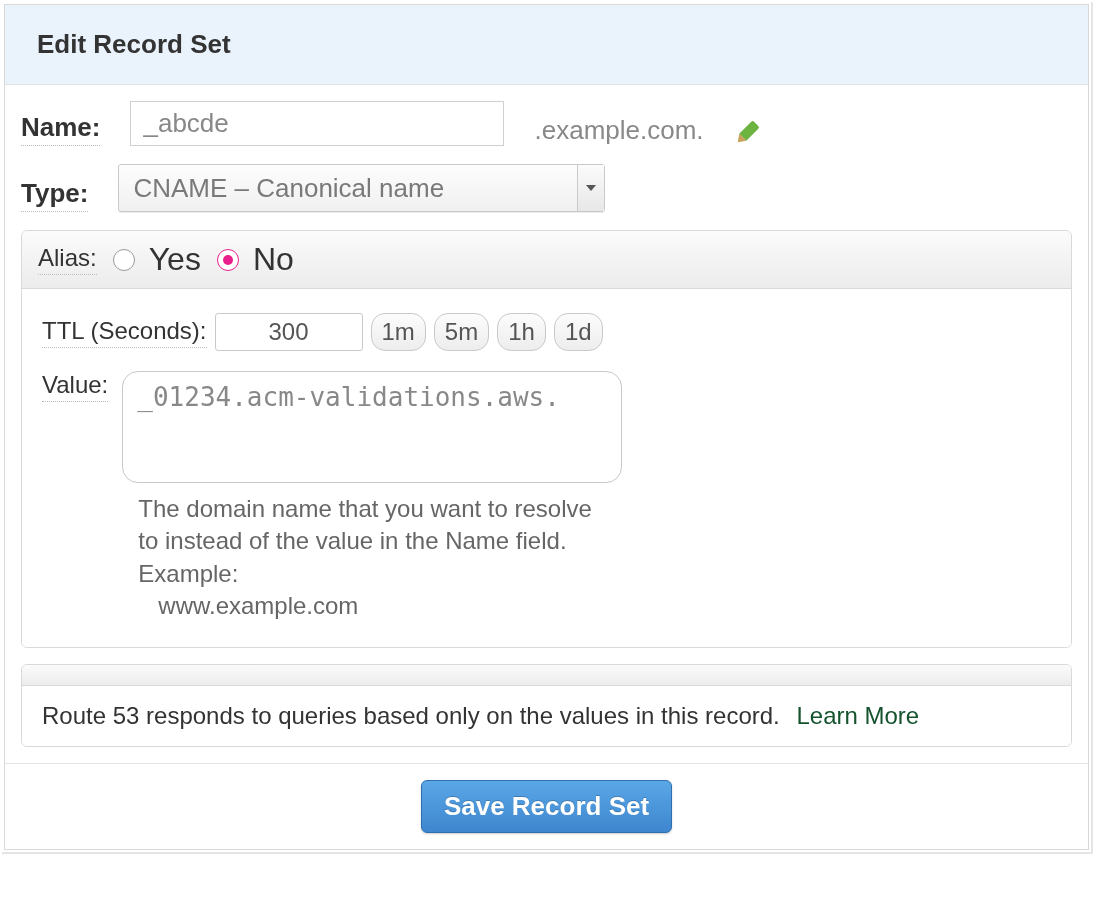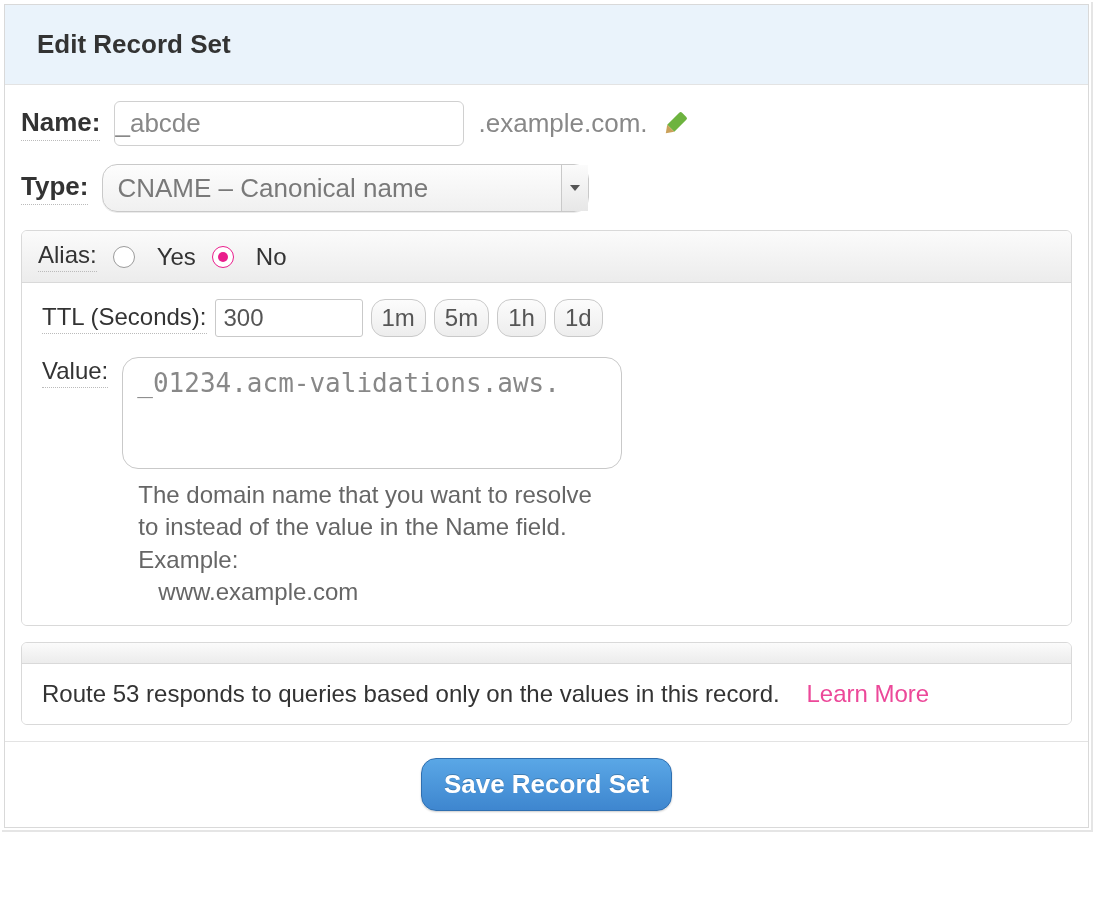--- a/index.html
+++ b/index.html
@@ -1,49 +1,49 @@
 <!DOCTYPE html>
 <html><head>
 <meta charset="utf-8">
 <style>
   html,body{margin:0;padding:0;font-family:Arial,Helvetica,sans-serif;color:#333;background:#fff}
   .outer{width:1085px;margin:2px;padding:2px;border-right:2px solid #e5e5e5;border-bottom:2px solid #e5e5e5}
   .panel{border:1px solid #d9d9d9;padding:0 0 16px 0}
   .panel-header{background:#eaf3fb;border-bottom:1px solid #e3e3e3;padding:8px 16px}
   .panel-header h2{margin:16px;font-size:26px;font-weight:bold;color:#333}
   .form-pad{padding:16px 16px 0 16px}
-  .row{display:flex;align-items:center;margin:0 0 18px 0;gap:14px}
+  .row{display:flex;align-items:flex-end;margin:0 0 18px 0;gap:30px}
   .lbl{font-size:26px;font-weight:bold;color:#333;border-bottom:1px dotted #bbb;padding-bottom:2px}
   .lbl-sm{font-size:24px;font-weight:normal;color:#333;border-bottom:1px dotted #bbb;padding-bottom:2px}
-  input.text{font-size:26px;color:#888;padding:6px 0;border:1px solid #d0d0d0;border-radius:6px;background:#fff;width:348px}
+  input.text{font-size:26px;color:#888;padding:6px 12px;border:1px solid #d0d0d0;border-radius:0;background:#fff;width:348px}
   input.text::placeholder{color:#888}
   .domain-suffix{font-size:26px;color:#888}
-  .select{display:inline-flex;align-items:center;border:1px solid #c9c9c9;border-radius:15px;background:linear-gradient(#fdfdfd,#f0f0f0);height:46px;box-shadow:0 1px 0 rgba(0,0,0,.08)}
+  .select{display:inline-flex;align-items:center;border:1px solid #c9c9c9;border-radius:3px;background:linear-gradient(#fdfdfd,#f0f0f0);height:46px;box-shadow:0 1px 0 rgba(0,0,0,.08)}
   .select .sel-text{font-size:26px;color:#797979;padding:0 14px;min-width:430px;text-align:left}
   .select .sel-caret{width:26px;align-self:stretch;display:flex;align-items:center;justify-content:center;border-left:1px solid #c9c9c9;background:linear-gradient(#fbfbfb,#e7e7e7)}
   .caret-down{width:0;height:0;border-left:5px solid transparent;border-right:5px solid transparent;border-top:6px solid #555}
   .subpanel{margin:0 16px 16px 16px;border:1px solid #d9d9d9;border-radius:6px;overflow:hidden}
   .subpanel .sub-head{background:linear-gradient(#fbfbfb,#ececec);border-bottom:1px solid #d9d9d9;padding:10px 16px;display:flex;align-items:center;gap:16px}
-  .sub-body{background:#fff;padding:16px 20px}
-  .radio{display:inline-flex;align-items:center;gap:22px;font-size:24px;color:#333}
+  .sub-body{background:#fff;padding:24px 20px}
+  .radio{display:inline-flex;align-items:center;gap:14px;font-size:32px;color:#333}
   .radio .r-outer{width:20px;height:20px;border:1px solid #9b9b9b;border-radius:50%;background:#fff;display:inline-flex;align-items:center;justify-content:center}
   .radio.sel .r-outer{border-color:#e91e8c}
   .radio.sel .r-inner{width:10px;height:10px;background:#e91e8c;border-radius:50%}
   .ttl-row{display:flex;align-items:center;gap:8px;margin-bottom:20px}
-  input.ttl{font-size:24px;width:130px;text-align:left;padding:4px 8px;border:1px solid #c9c9c9;border-radius:3px;color:#555}
+  input.ttl{font-size:24px;width:130px;text-align:center;padding:4px 8px;border:1px solid #c9c9c9;border-radius:3px;color:#555}
   .ttlbtn{font-size:24px;color:#555;border:1px solid #c9c9c9;border-radius:14px;background:linear-gradient(#fcfcfc,#ededed);padding:4px 10px;cursor:pointer}
   .val-row{display:flex;align-items:flex-start;gap:14px}
   textarea.val{font-size:26px;color:#888;padding:10px 14px;border:1px solid #c9c9c9;border-radius:16px;width:470px;height:90px;resize:none}
   .helptext{color:#666;font-size:24px;margin:6px 0 0 16px;max-width:470px;line-height:1.35}
   .rp-body{background:#fff;padding:16px 20px;font-size:24px;color:#333}
-  .learn{color:#ec4899;text-decoration:none;margin-left:20px}
+  .learn{color:#14532d;text-decoration:none;margin-left:10px}
   .sel-small .sel-text{min-width:150px;font-size:24px}
   .sel-small{height:40px}
   .footer{border-top:1px solid #e3e3e3;padding-top:16px;text-align:center}
-  .btn-primary{display:inline-block;font-size:26px;color:#fff;font-weight:600;background:linear-gradient(#5aa7e6,#3e86cf);border:1px solid #2f6fb0;border-radius:15px;padding:10px 22px;text-shadow:0 -1px 0 rgba(0,0,0,.2);box-shadow:0 1px 2px rgba(0,0,0,.2)}
+  .btn-primary{display:inline-block;font-size:26px;color:#fff;font-weight:600;background:linear-gradient(#5aa7e6,#3e86cf);border:1px solid #2f6fb0;border-radius:6px;padding:10px 22px;text-shadow:0 -1px 0 rgba(0,0,0,.2);box-shadow:0 1px 2px rgba(0,0,0,.2)}
   .pencil-icon{display:inline-block;width:26px;height:26px;position:relative;transform:rotate(45deg)}
   .pencil-icon .body{position:absolute;left:8px;top:0;width:10px;height:19px;background:#6db33f;border-radius:2px 2px 0 0}
   .pencil-icon .tip{position:absolute;left:8px;top:19px;width:0;height:0;border-left:5px solid transparent;border-right:5px solid transparent;border-top:7px solid #caa15a}
 </style>
 </head>
 <body>
 
 <div class="outer">
   <div class="panel">
     <div class="panel-header">

